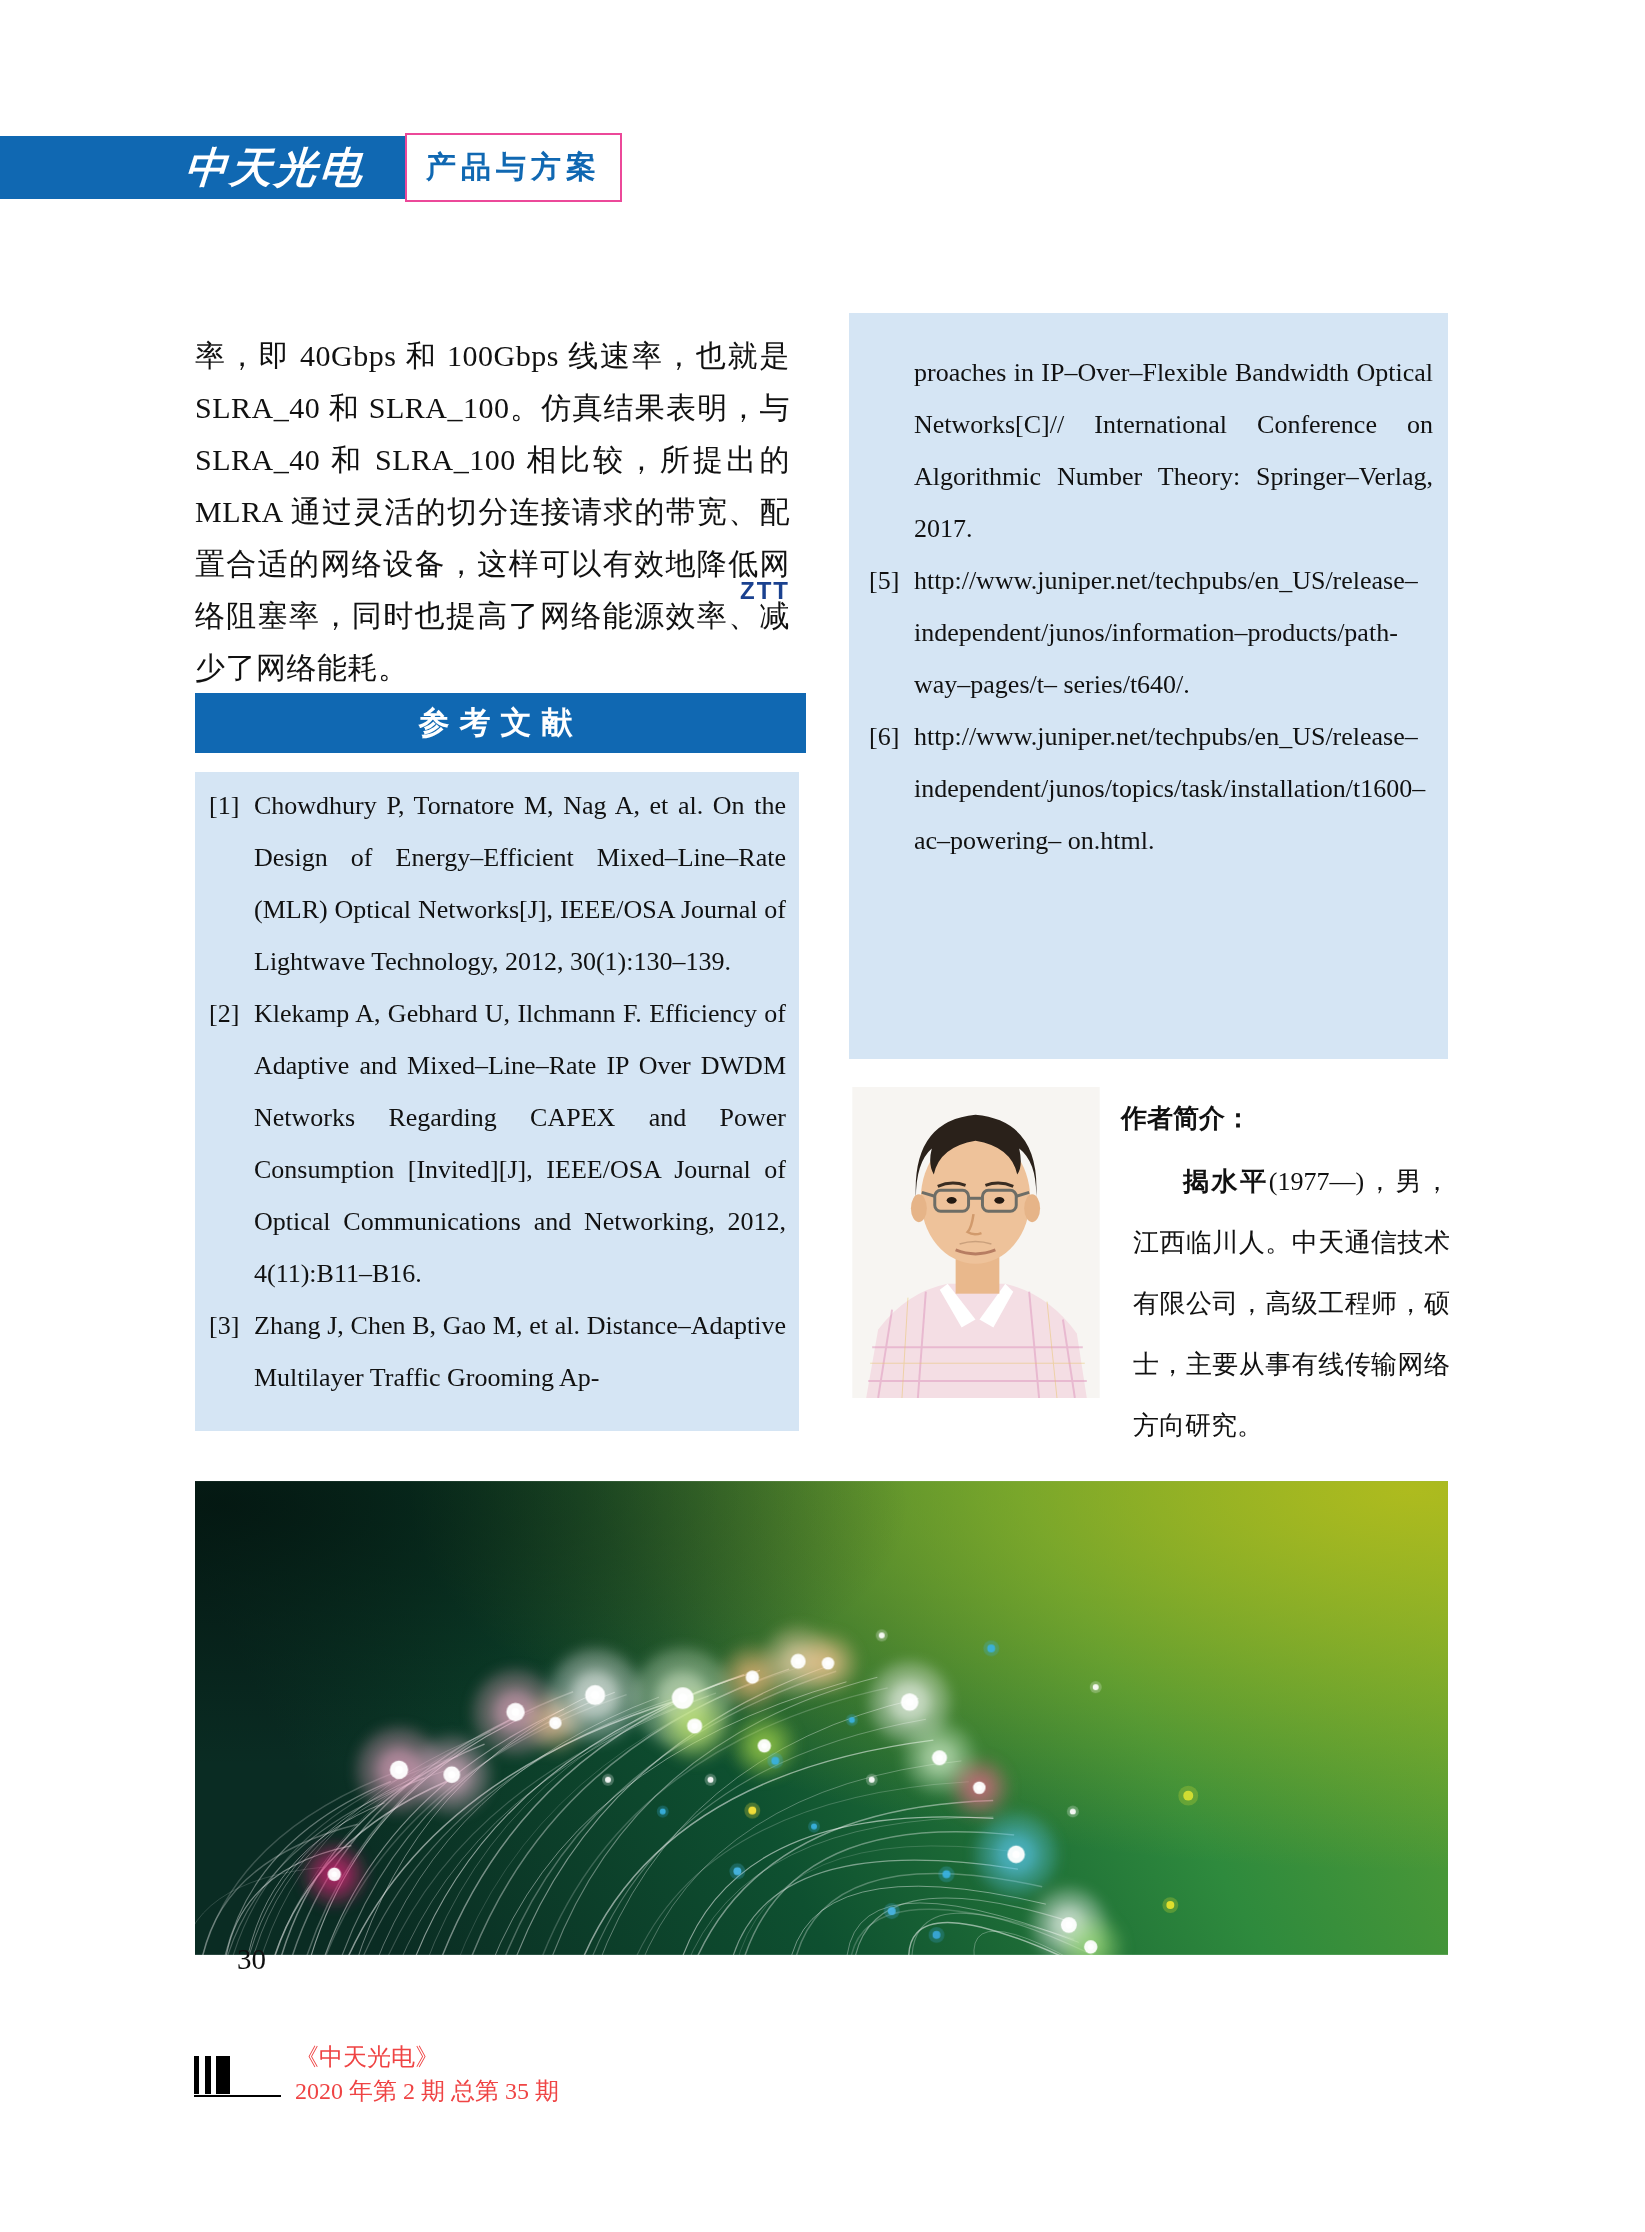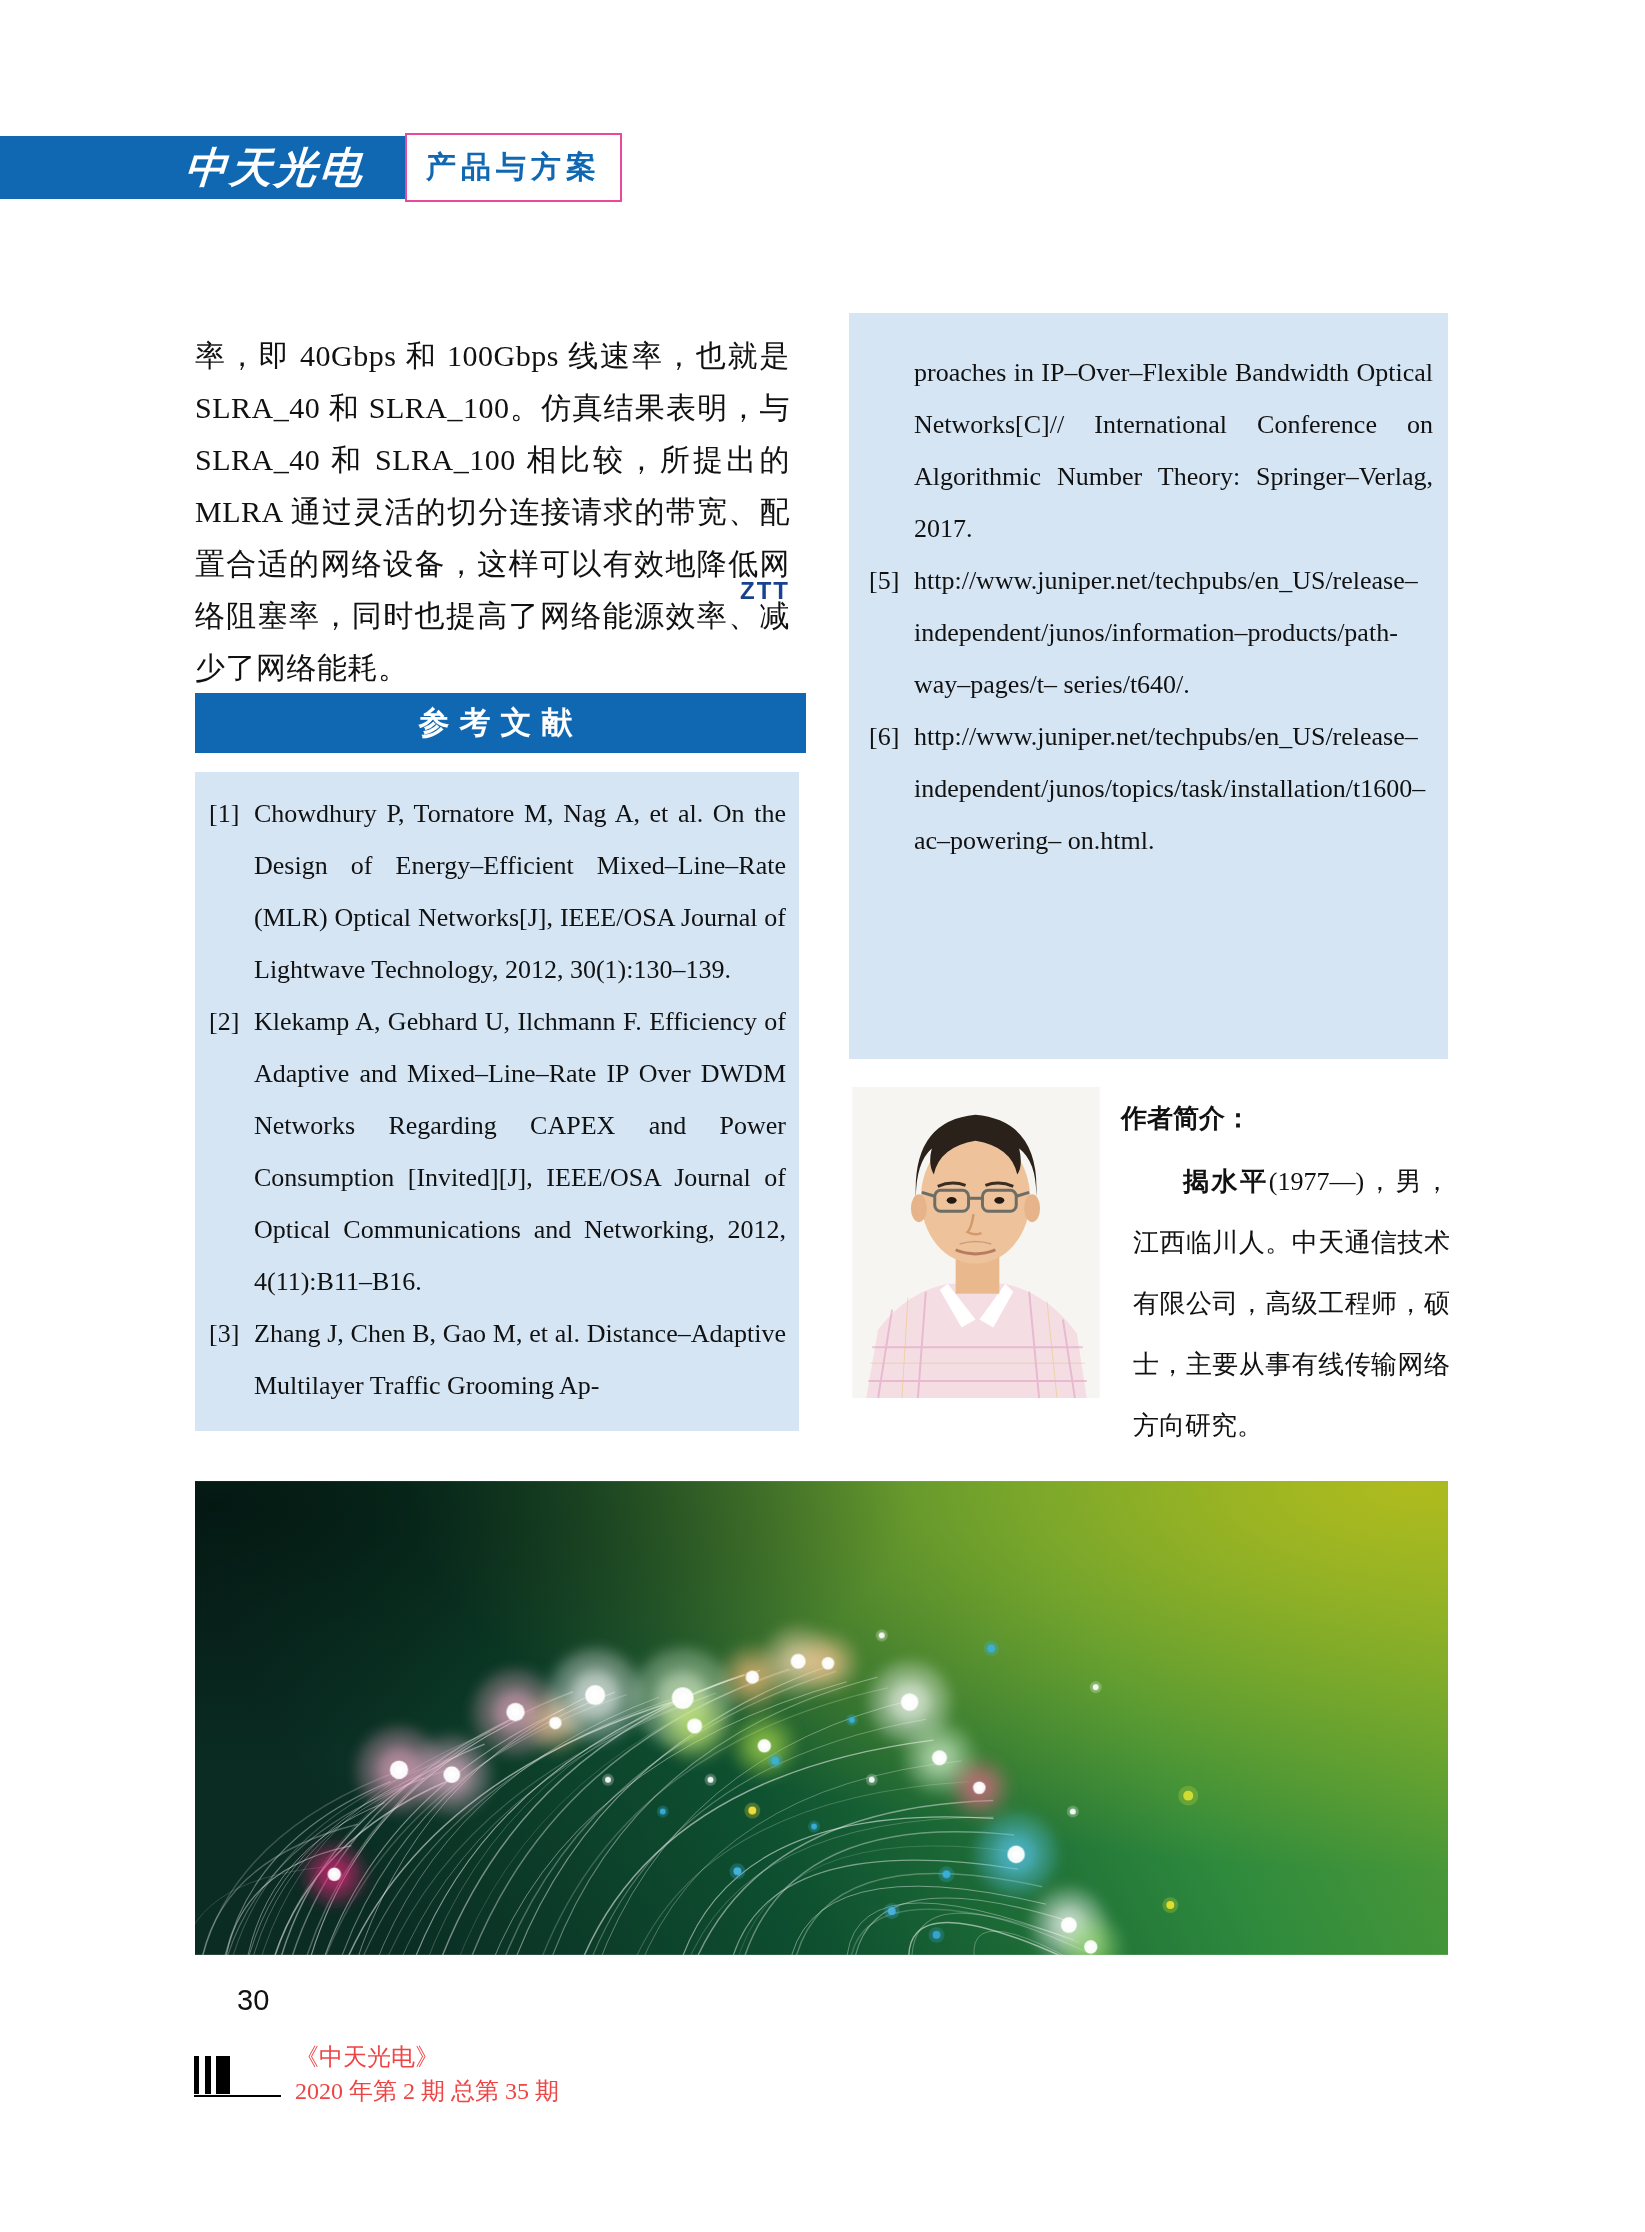--- a/index.html
+++ b/index.html
@@ -17,36 +17,36 @@
   
   .intro{position:absolute;left:195px;top:300px;width:595px;font-size:30px;line-height:52px;
          text-align:justify;letter-spacing:0.5px;}
   .ztt{position:absolute;left:740px;top:577px;font-family:"Liberation Sans","DejaVu Sans",sans-serif;
        font-weight:800;font-size:24px;color:#1a418f;letter-spacing:2px;text-align:center;}
   
   .refs-title{position:absolute;left:195px;top:686px;width:611px;height:60px;background:#1068b2;
               color:#ffffff;font-size:31px;font-weight:bold;letter-spacing:10px;
               display:flex;align-items:center;justify-content:center;margin-top:7px;}
   .refs-box{position:absolute;background:#d5e5f4;box-sizing:border-box;}
-  #refs-left-box{left:195px;top:772px;width:604px;height:659px;padding:16px 13px 0 14px;}
+  #refs-left-box{left:195px;top:772px;width:604px;height:659px;padding:8px 13px 0 14px;}
   #refs-right-box{left:849px;top:313px;width:599px;height:746px;padding:34px 15px 0 20px;}
   .ref{font-size:26px;line-height:52px;text-align:justify;padding-left:45px;text-indent:-45px;}
   .ref-marker{display:inline-block;width:45px;text-indent:0;}
   
   .author-photo{position:absolute;left:852px;top:1087px;width:248px;height:311px;}
   .author-text{position:absolute;left:1121px;top:1099px;width:329px;}
   .author-heading{font-size:26px;font-weight:bold;line-height:40px;}
   .author-par{margin:12px 0 0 12px;font-size:26px;line-height:61px;text-align:justify;text-indent:50px;}
   .author-name{font-weight:bold;}
   
   .artwork{position:absolute;left:195px;top:1481px;width:1253px;height:474px;}
   
   .footer-mark{position:absolute;left:194px;top:2056px;}
-  .footer-page{position:absolute;left:237px;top:1984px;font-size:29px;
-               font-family:Liberation Sans, sans-serif;color:#111;}
+  .footer-page{position:absolute;left:237px;top:1943px;font-size:29px;
+               font-family:Liberation Serif, serif;color:#111;}
   .footer-journal{position:absolute;left:295px;top:2040px;font-size:24px;line-height:34px;color:#ef4444;}
 </style>
 </head>
 <body>
 
 <div id="page">
 
   <div class="header-bar">
     <span class="brand">中天光电</span>
   </div>

